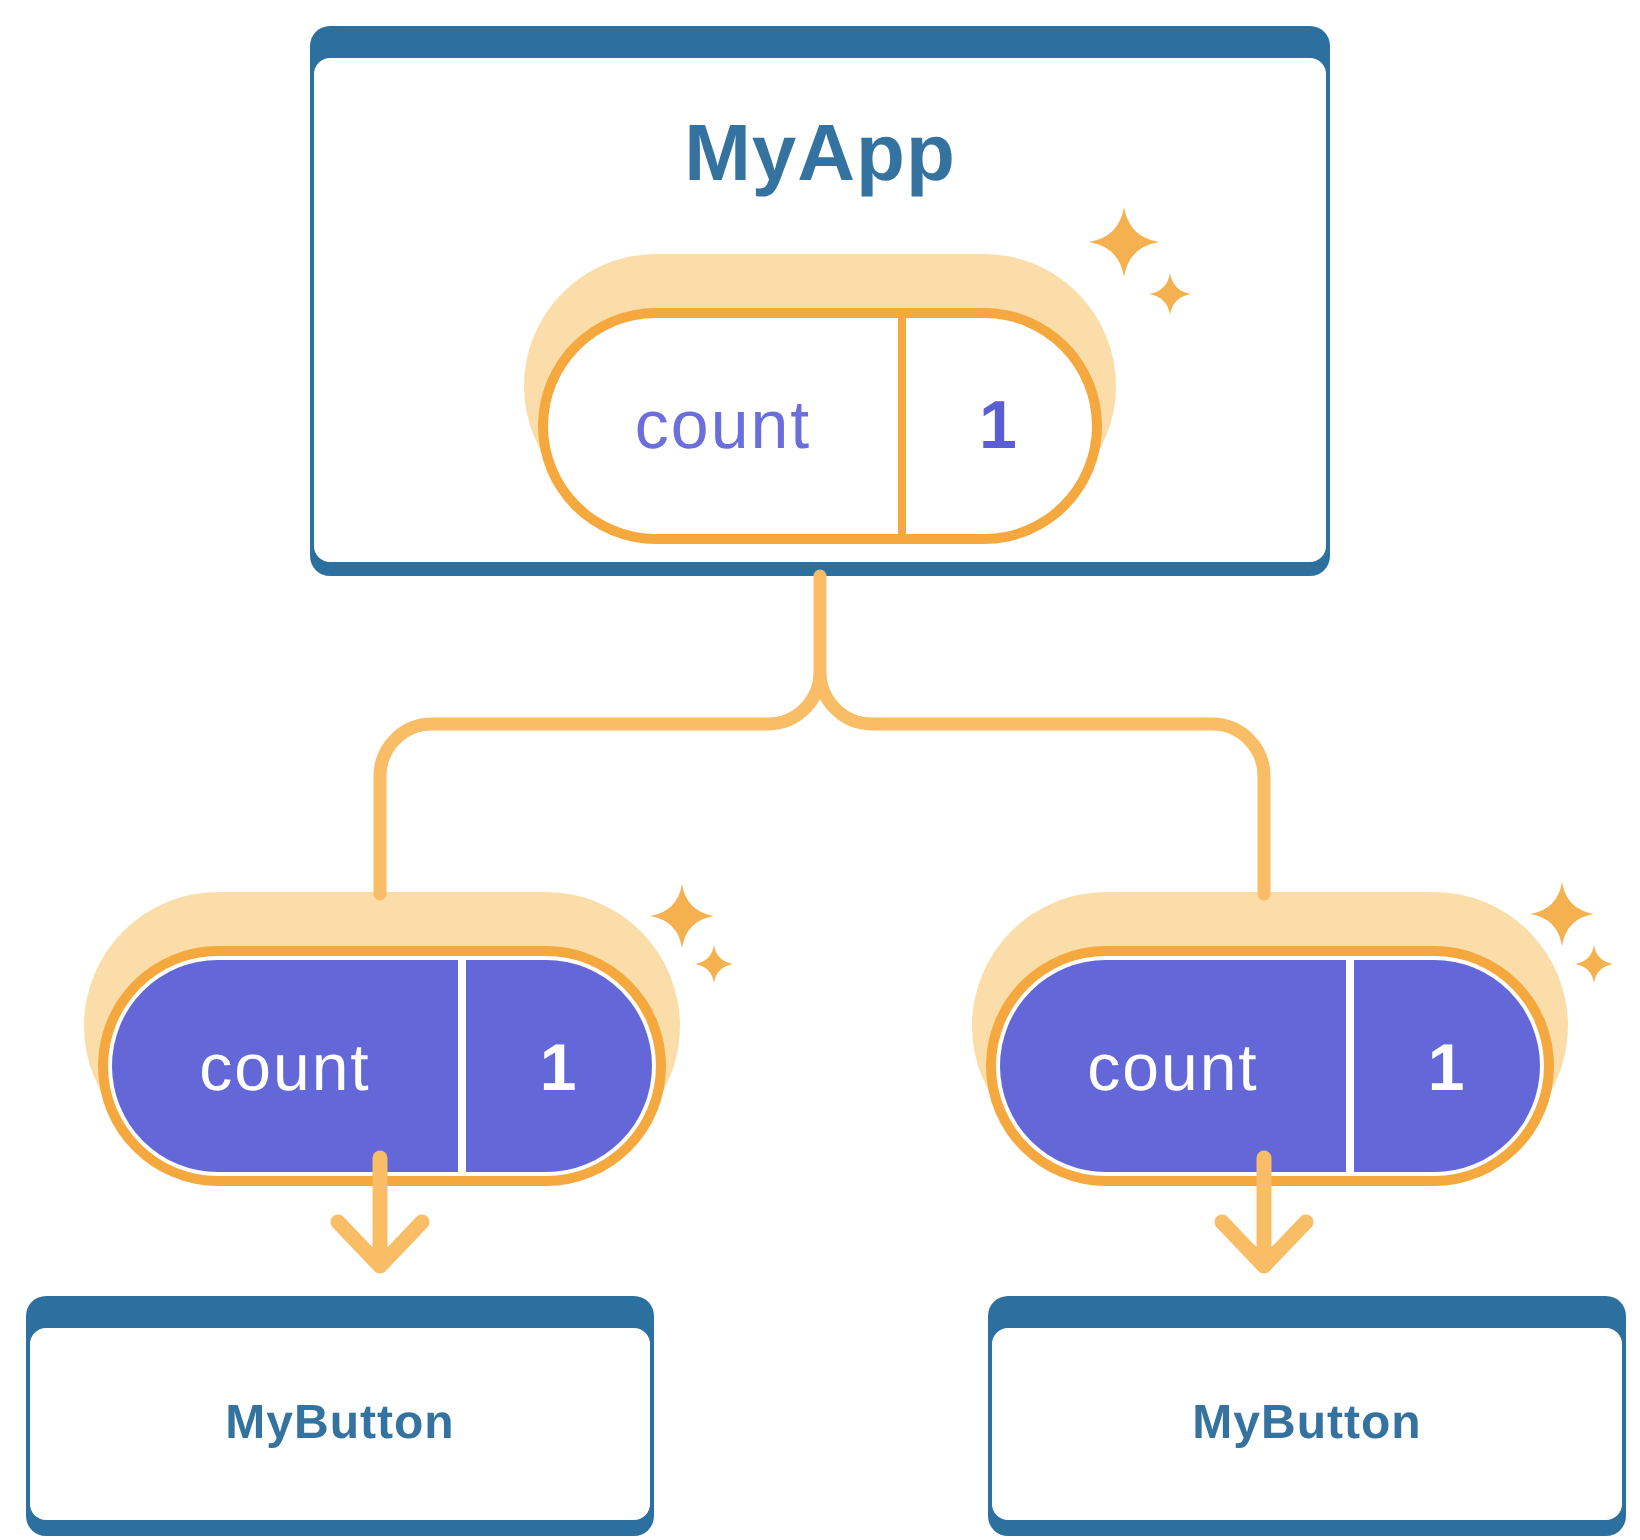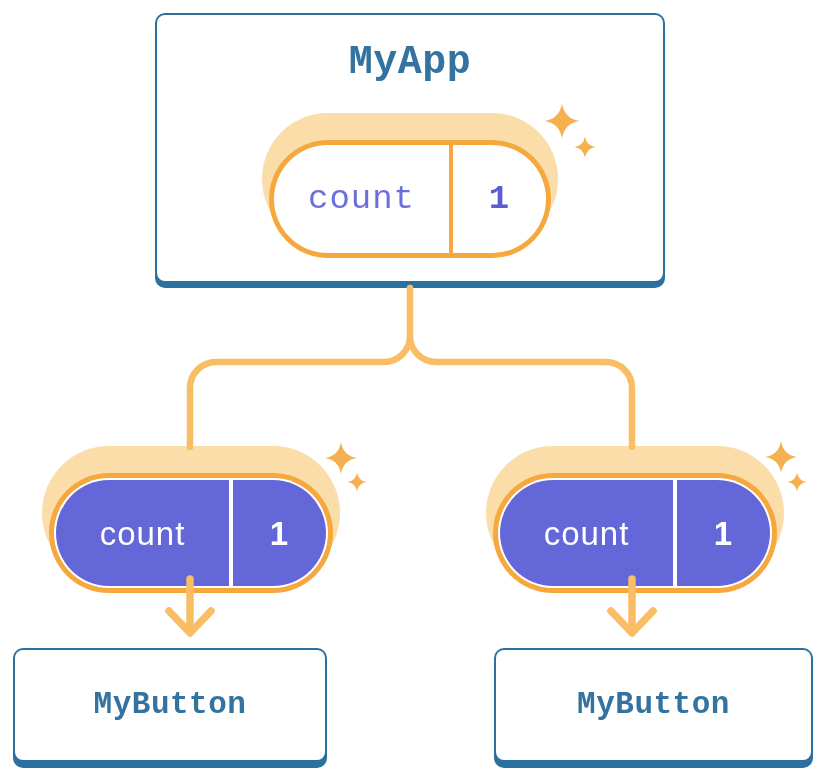--- a/index.html
+++ b/index.html
@@ -3,31 +3,31 @@
 <meta charset="utf-8">
 <style>
   html,body{margin:0;padding:0;background:#fff;}
   .canvas{
     position:relative;width:820px;height:770px;overflow:hidden;
     background:var(--canvas_bg,#fff);
     font-family:"Liberation Sans", sans-serif;
   }
   
   .node{position:absolute;background:var(--node_border,#2C70A0);border-radius:10px;
-        padding:2px 2px 7px 2px;box-sizing:border-box;font-family:Liberation Mono, monospace;}
+        padding:16px 2px 7px 2px;box-sizing:border-box;}
   .node-body{background:var(--node_bg,#fff);border-radius:8px;width:100%;height:100%;
         display:flex;flex-direction:column;align-items:center;box-sizing:border-box;}
   .app-node{left:155px;top:13px;width:510px;height:275px;}
   .child-node{top:648px;height:120px;padding-bottom:8px;}
   .child-node .node-body{justify-content:center;}
   .child-node.left{left:13px;width:314px;}
   .child-node.right{left:494px;width:319px;}
   .node-title{color:var(--node_title,#34739F);font-weight:bold;letter-spacing:0.5px;line-height:1.2;}
   .app-node .node-title{font-size:40px;margin-top:24px;}
-  .child-node .node-title{font-size:31px;}
+  .child-node .node-title{font-size:24px;}
 
   
   .pill{border-radius:999px;background:var(--pill_glow,#FBDDA9);padding:7px;box-sizing:border-box;}
   .pill-border{background:var(--pill_border,#F5A83E);border-radius:999px;padding:5px;
         width:100%;height:100%;box-sizing:border-box;margin-top:20px;}
   .pill-gap{background:#fff;border-radius:999px;padding:2px;width:100%;height:100%;box-sizing:border-box;}
   .pill-inner{border-radius:999px;width:100%;height:100%;display:flex;overflow:hidden;box-sizing:border-box;}
   .app-node .pill{width:296px;height:132px;margin-top:26px;}
   .pill-inner.light{background:#fff;}
   .cell{display:flex;align-items:center;justify-content:center;font-size:34px;letter-spacing:1px;line-height:1;}

